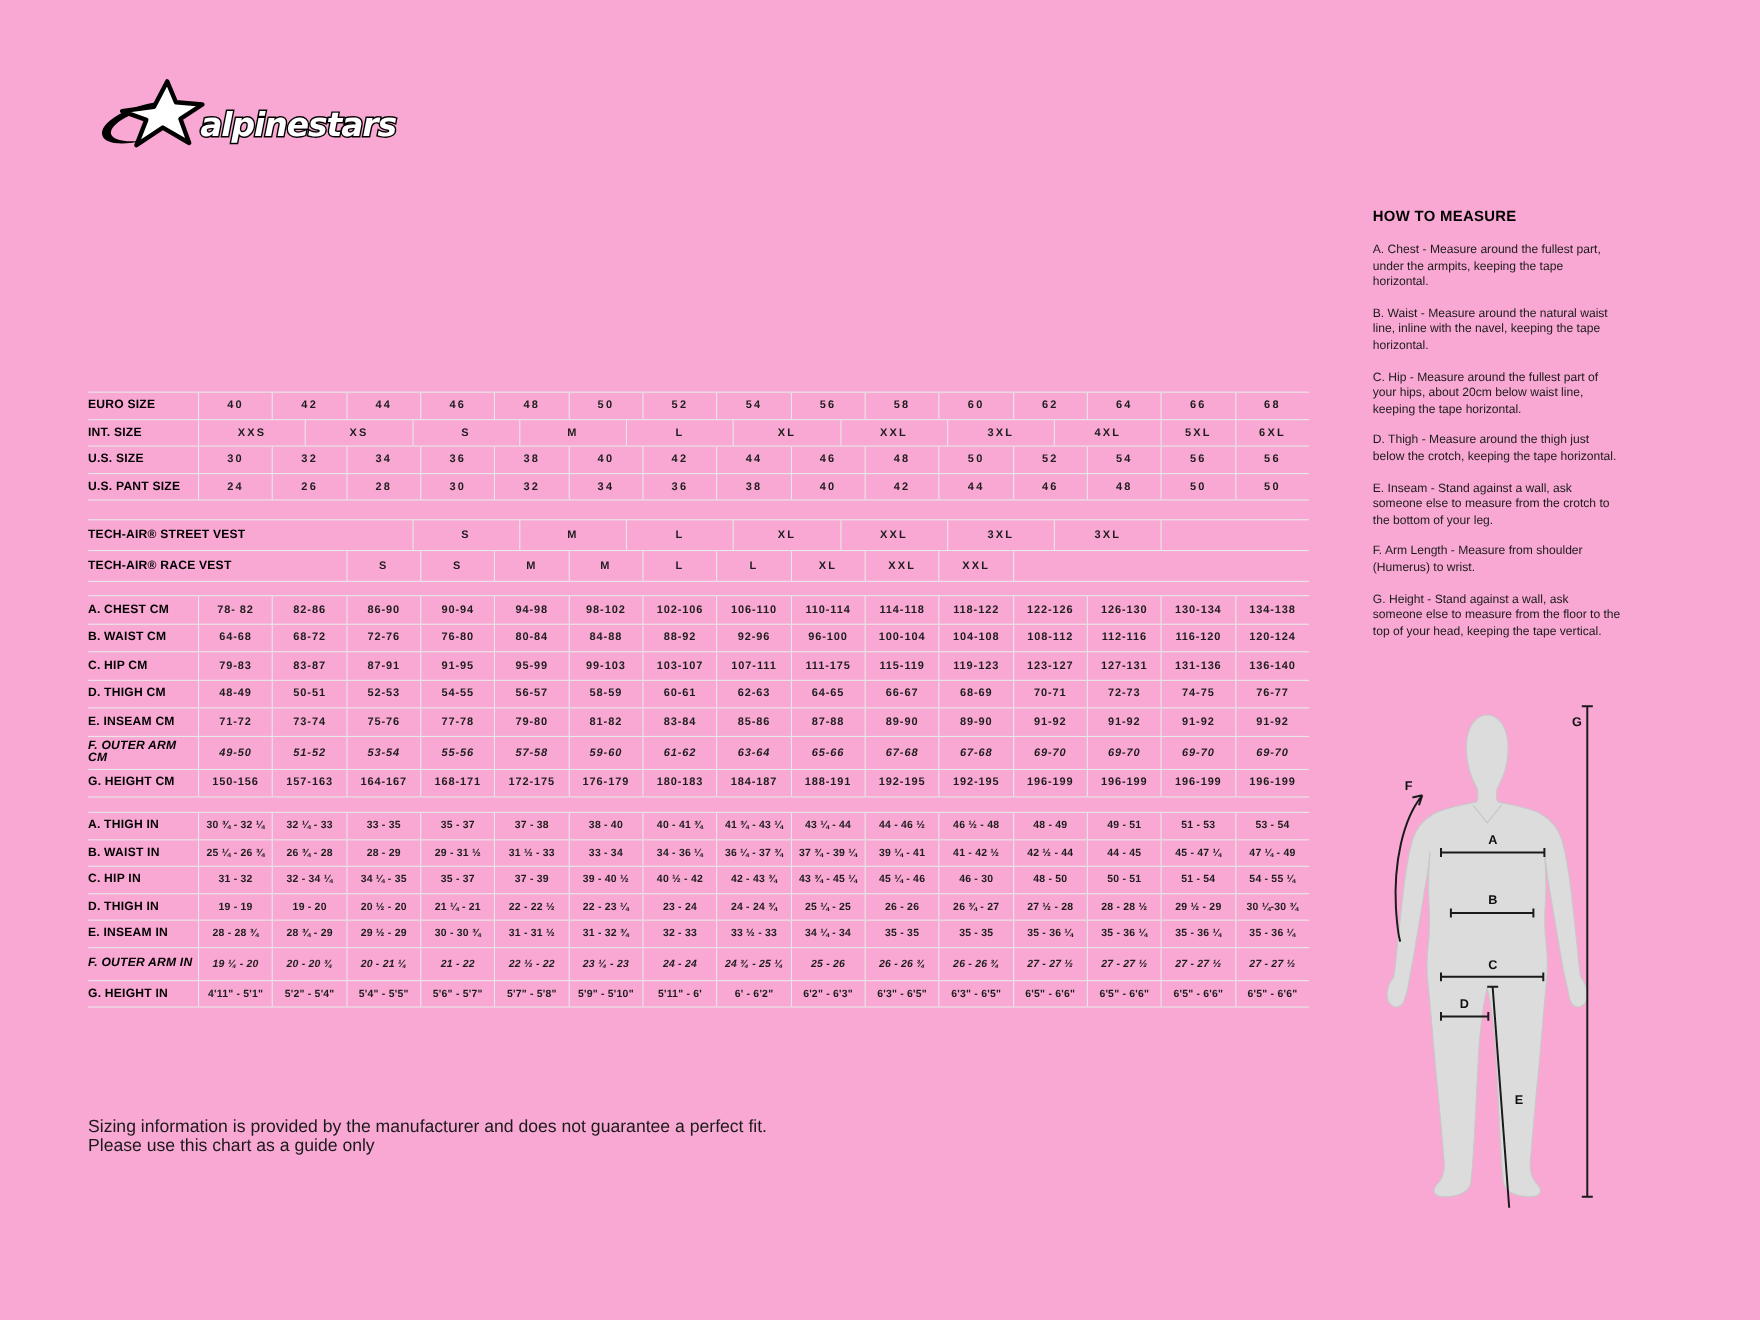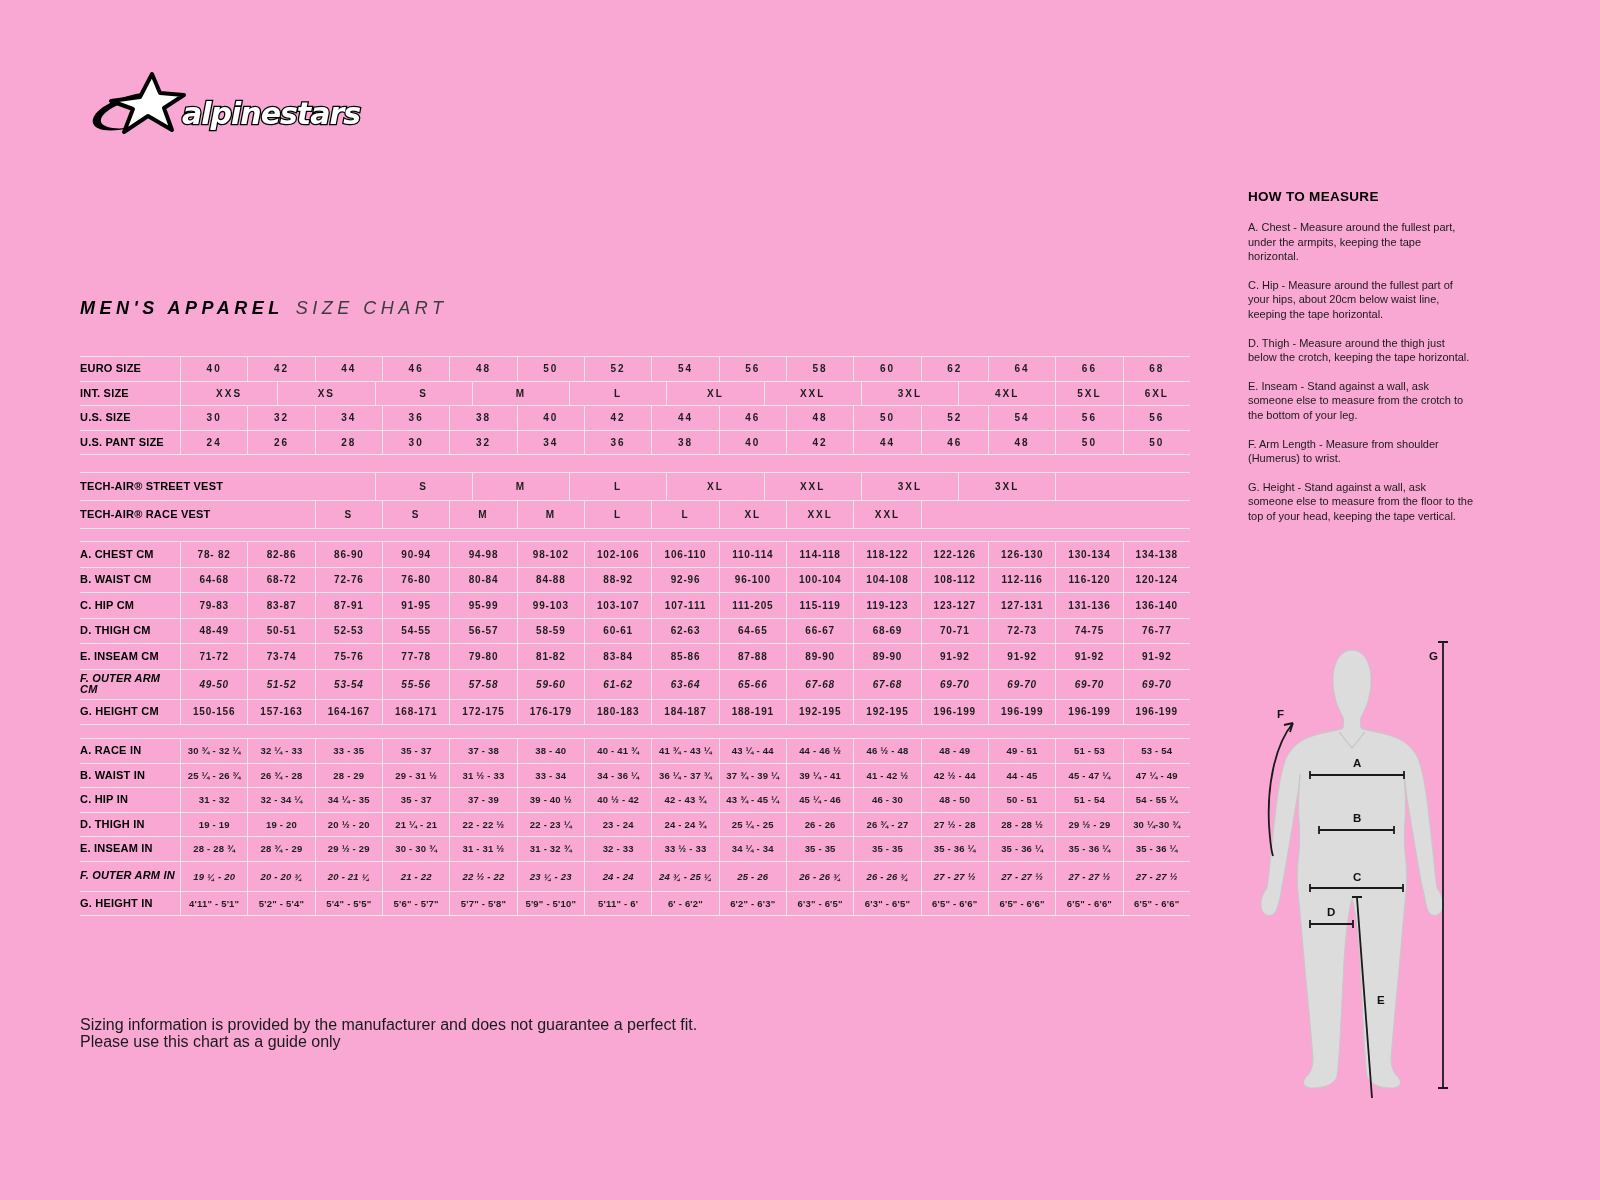--- a/index.html
+++ b/index.html
@@ -57,23 +57,20 @@
 <div class="page">
 
   <svg class="logo" width="300" height="80" viewBox="0 0 300 80">
     <g>
       <path d="M66,24 C32,28 8,44 11,55 C13,63 30,65 50,59 C36,62 21,60 19,54 C17,45 38,32 68,29 Z" fill="#000"></path>
       <path d="M70,6 L78,25 L102,27 L82,40 L90,62 L66,48 L42,64 L51,41 L29,33 L58,29 Z" fill="#fff" stroke="#000" stroke-width="4" stroke-linejoin="round"></path>
     </g>
     <text x="100" y="56" font-family="DejaVu Sans, sans-serif" font-size="30" font-weight="bold" font-style="italic" letter-spacing="-1" fill="#fff" stroke="#000" stroke-width="2.6" paint-order="stroke">alpinestars</text>
   </svg>
 
-  <div class="title">
-    <span class="main">MEN'S APPAREL</span><span class="sub">SIZE CHART</span>
-  </div>
 
   <div class="table" id="size-table">
       <div class="grp g1">
         <div class="row">
           <div class="lbl">EURO SIZE</div>
           <div class="cells">
             <div class="cell">40</div>
             <div class="cell">42</div>
             <div class="cell">44</div>
             <div class="cell">46</div>
@@ -230,21 +227,21 @@
           <div class="lbl">C. HIP CM</div>
           <div class="cells">
             <div class="cell">79-83</div>
             <div class="cell">83-87</div>
             <div class="cell">87-91</div>
             <div class="cell">91-95</div>
             <div class="cell">95-99</div>
             <div class="cell">99-103</div>
             <div class="cell">103-107</div>
             <div class="cell">107-111</div>
-            <div class="cell">111-205</div>
+            <div class="cell">111-175</div>
             <div class="cell">115-119</div>
             <div class="cell">119-123</div>
             <div class="cell">123-127</div>
             <div class="cell">127-131</div>
             <div class="cell">131-136</div>
             <div class="cell">136-140</div>
           </div>
         </div>
         <div class="row">
           <div class="lbl">D. THIGH CM</div>
@@ -322,21 +319,21 @@
             <div class="cell">192-195</div>
             <div class="cell">196-199</div>
             <div class="cell">196-199</div>
             <div class="cell">196-199</div>
             <div class="cell">196-199</div>
           </div>
         </div>
       </div>
       <div class="grp in">
         <div class="row">
-          <div class="lbl">A. RACE IN</div>
+          <div class="lbl">A. THIGH IN</div>
           <div class="cells">
             <div class="cell">30 ¾ - 32 ¼</div>
             <div class="cell">32 ¼ - 33</div>
             <div class="cell">33 - 35</div>
             <div class="cell">35 - 37</div>
             <div class="cell">37 - 38</div>
             <div class="cell">38 - 40</div>
             <div class="cell">40 - 41 ¾</div>
             <div class="cell">41 ¾ - 43 ¼</div>
             <div class="cell">43 ¼ - 44</div>
@@ -468,20 +465,21 @@
             <div class="cell">6'5" - 6'6"</div>
           </div>
         </div>
       </div>
     </div>
 
   <aside class="measure">
     <h2>HOW TO MEASURE</h2>
     <div id="measure-items">
         <p class="m-item">A. Chest - Measure around the fullest part, under the armpits, keeping the tape horizontal.</p>
+        <p class="m-item">B. Waist - Measure around the natural waist line, inline with the navel, keeping the tape horizontal.</p>
         <p class="m-item">C. Hip - Measure around the fullest part of your hips, about 20cm below waist line, keeping the tape horizontal.</p>
         <p class="m-item">D. Thigh - Measure around the thigh just below the crotch, keeping the tape horizontal.</p>
         <p class="m-item">E. Inseam - Stand against a wall, ask someone else to measure from the crotch to the bottom of your leg.</p>
         <p class="m-item">F. Arm Length - Measure from shoulder (Humerus) to wrist.</p>
         <p class="m-item">G. Height - Stand against a wall, ask someone else to measure from the floor to the top of your head, keeping the tape vertical.</p>
       </div>
   </aside>
 
   <svg class="figure" width="240" height="490" viewBox="0 0 240 490">
     <g>

